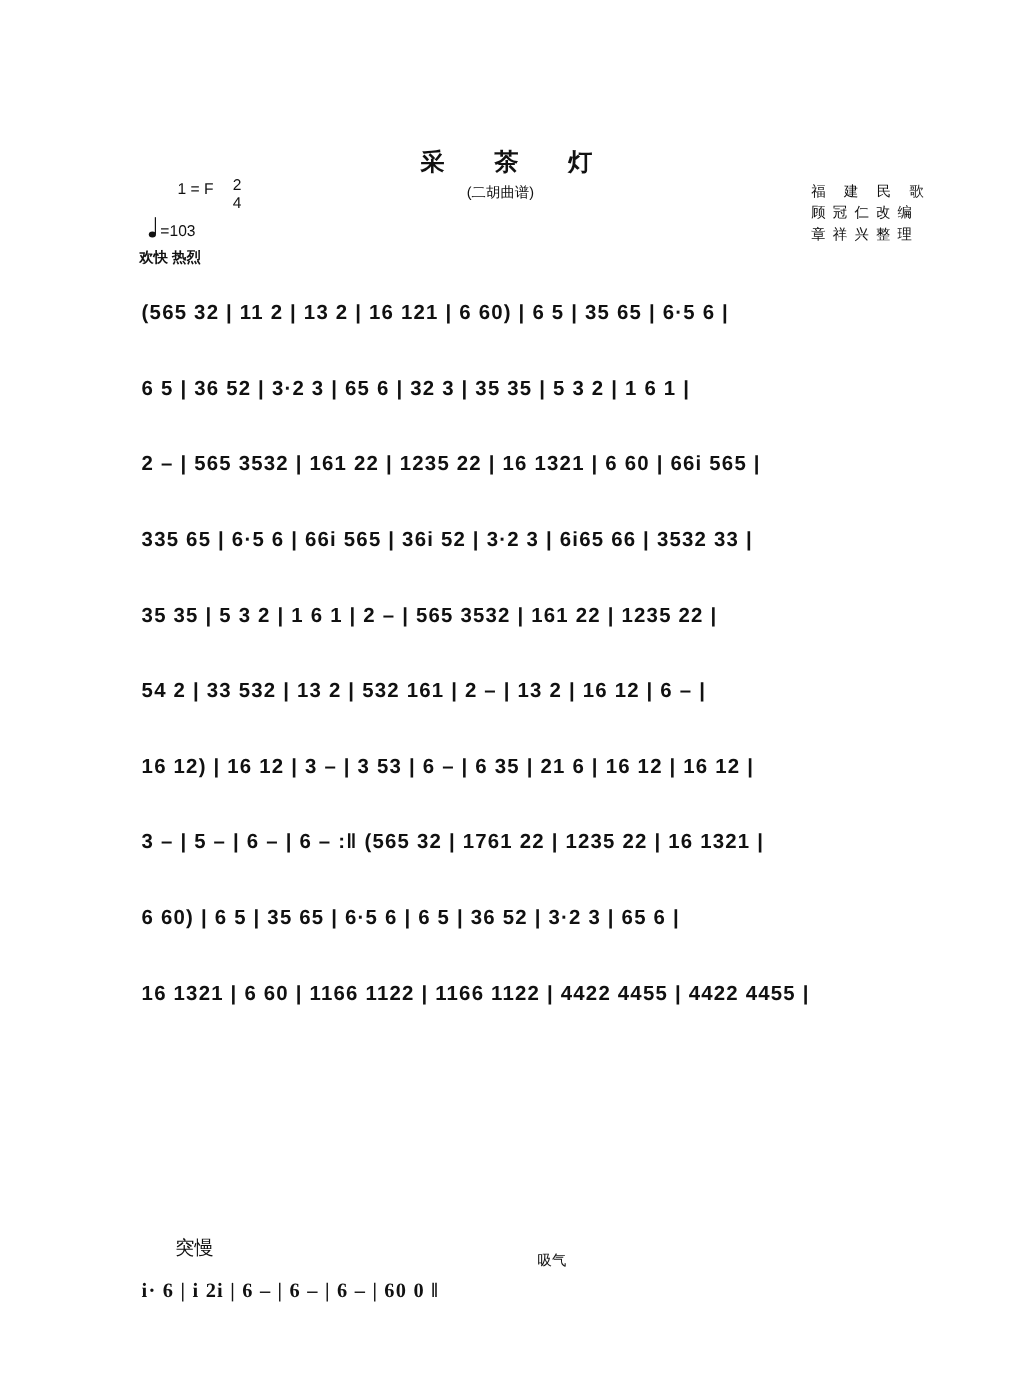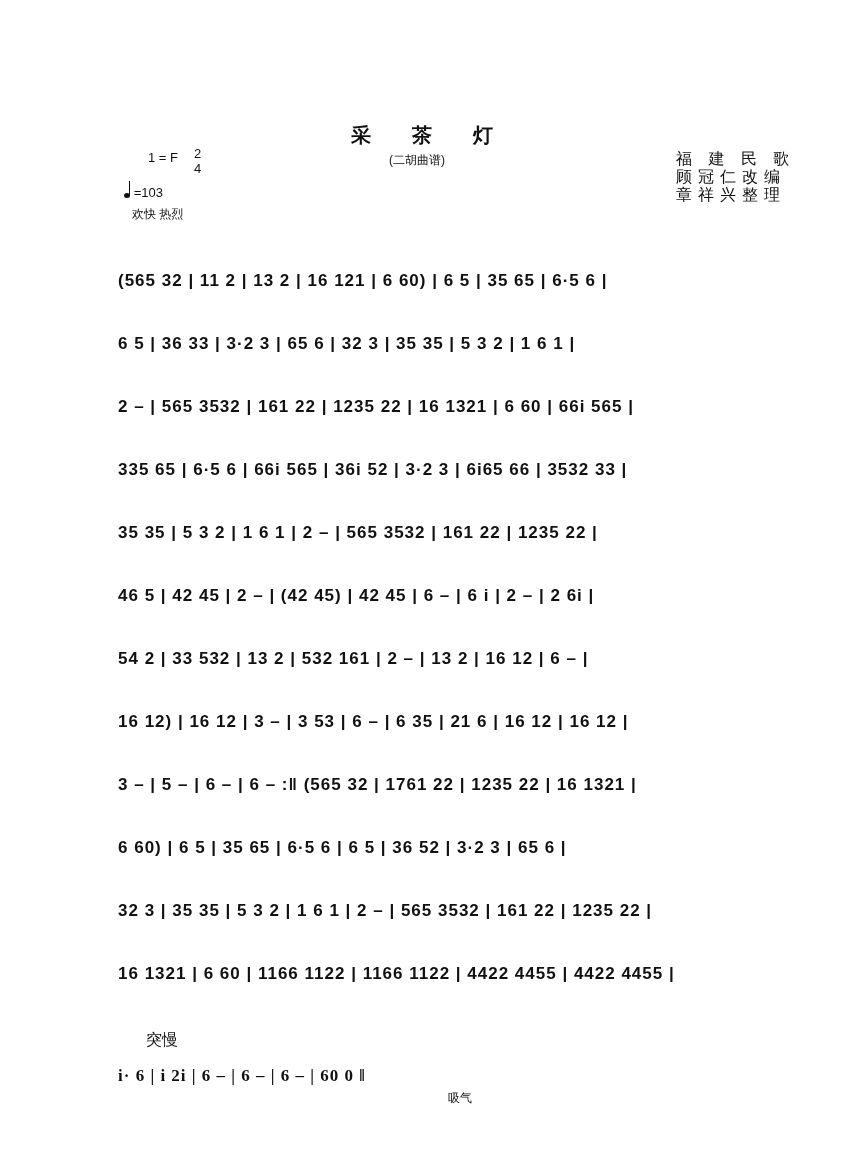--- a/index.html
+++ b/index.html
@@ -1,28 +1,28 @@
 <!DOCTYPE html>
 <html><head>
 <meta charset="utf-8">
 <style>
   html, body { margin: 0; padding: 0; background: #ffffff; }
   body { width: 862px; height: 1156px; position: relative; overflow: hidden;
          font-family: "Liberation Sans", "DejaVu Sans", sans-serif; color: #111; }
   .title { position: absolute; top: 122px; left: 0; width: 862px; text-align: center;
-           font-family: Liberation Serif, serif; font-weight: bold; font-size: 20px; letter-spacing: 18px; }
+           font-family: Liberation Sans, sans-serif; font-weight: bold; font-size: 20px; letter-spacing: 18px; }
   .subtitle { position: absolute; top: 152px; left: 0; width: 834px; text-align: center; font-size: 12px; }
-  .credits { position: absolute; top: 150px; left: 676px; font-size: 16px; line-height: 18px; letter-spacing: 6px; }
+  .credits { position: absolute; top: 150px; left: 676px; font-size: 12px; line-height: 18px; letter-spacing: 6px; }
   .key { position: absolute; top: 150px; left: 124px; font-size: 13px; margin-left: 24px; }
   .key .frac { position: absolute; left: 46px; top: -4px; font-size: 13px; line-height: 15px; text-align: center; }
   .tempo { position: absolute; top: 185px; left: 124px; font-size: 13px; }
   .tempo .note { display:inline-block; width:6px; height:5px; background:#111; border-radius:50%; position:relative; top:1px; }
   .tempo .stem { position:absolute; left:5px; top:-12px; width:1px; height:14px; background:#111; }
-  .expr { position: absolute; top: 206px; left: 132px; font-size: 12px; font-weight: normal; }
-  .score { position: absolute; left: 118px; top: 240px; width: 660px; text-align: right; }
+  .expr { position: absolute; top: 206px; left: 116px; font-size: 12px; font-weight: bold; }
+  .score { position: absolute; left: 118px; top: 220px; width: 660px; text-align: right; }
   .line { position: relative; height: 63px; display: flex; align-items: flex-end; }
   .line .content { font-family: "Liberation Sans", sans-serif; font-weight: bold; font-size: 17px;
                    white-space: pre; letter-spacing: 1px; padding-bottom: 12px; }
   .final { position: absolute; top: 1030px; left: 118px; width: 660px; }
   .final .tag { position:absolute; left: 28px; top: 0; font-size: 16px; font-family: Liberation Mono, monospace; }
 </style>
 </head>
 <body>
 
 <div class="title">采 茶 灯</div>
@@ -47,51 +47,45 @@
   <span>=103</span>
 </div>
 
 <div class="expr">欢快  热烈</div>
 
 <div class="score">
   <div class="line">
       <div class="content">(565 32 | 11 2 | 13 2 | 16 121 | 6 60) | 6 5 | 35 65 | 6·5 6 |</div>
     </div>
   <div class="line">
-      <div class="content">6 5 | 36 33 | 3·2 3 | 65 6 | 32 3 | 35 35 | 5 3 2 | 1 6 1 |</div>
+      <div class="content">6 5 | 36 52 | 3·2 3 | 65 6 | 32 3 | 35 35 | 5 3 2 | 1 6 1 |</div>
     </div>
   <div class="line">
       <div class="content">2 – | 565 3532 | 161 22 | 1235 22 | 16 1321 | 6 60 | 66i 565 |</div>
     </div>
   <div class="line">
       <div class="content">335 65 | 6·5 6 | 66i 565 | 36i 52 | 3·2 3 | 6i65 66 | 3532 33 |</div>
     </div>
   <div class="line">
       <div class="content">35 35 | 5 3 2 | 1 6 1 | 2 – | 565 3532 | 161 22 | 1235 22 |</div>
-    </div>
-  <div class="line">
-      <div class="content">46 5 | 42 45 | 2 – | (42 45) | 42 45 | 6 – | 6 i | 2 – | 2 6i |</div>
     </div>
   <div class="line">
       <div class="content">54 2 | 33 532 | 13 2 | 532 161 | 2 – | 13 2 | 16 12 | 6 – |</div>
     </div>
   <div class="line">
       <div class="content">16 12) | 16 12 | 3 – | 3 53 | 6 – | 6 35 | 21 6 | 16 12 | 16 12 |</div>
     </div>
   <div class="line">
       <div class="content">3 – | 5 – | 6 – | 6 – :‖ (565 32 | 1761 22 | 1235 22 | 16 1321 |</div>
     </div>
   <div class="line">
       <div class="content">6 60) | 6 5 | 35 65 | 6·5 6 | 6 5 | 36 52 | 3·2 3 | 65 6 |</div>
     </div>
   <div class="line">
-      <div class="content">32 3 | 35 35 | 5 3 2 | 1 6 1 | 2 – | 565 3532 | 161 22 | 1235 22 |</div>
-    </div>
-  <div class="line">
       <div class="content">16 1321 | 6 60 | 1166 1122 | 1166 1122 | 4422 4455 | 4422 4455 |</div>
     </div>
 </div>
 
 <div class="final">
   <span class="tag">突慢</span>
-  <span style="position:absolute; left:330px; top:12px; font-size:12px;margin-top:48px;">吸气</span>
+  <span style="position:absolute; left:330px; top:12px; font-size:12px;">吸气</span>
   <div style="position:absolute; top:36px; left:0; font-weight:bold; font-size:17px; white-space:pre; letter-spacing:1px;font-family:Liberation Serif, serif;">i· 6 | i 2i | 6 – | 6 – | 6 – | 60 0 ‖</div>
 </div>
 
 </body></html>

